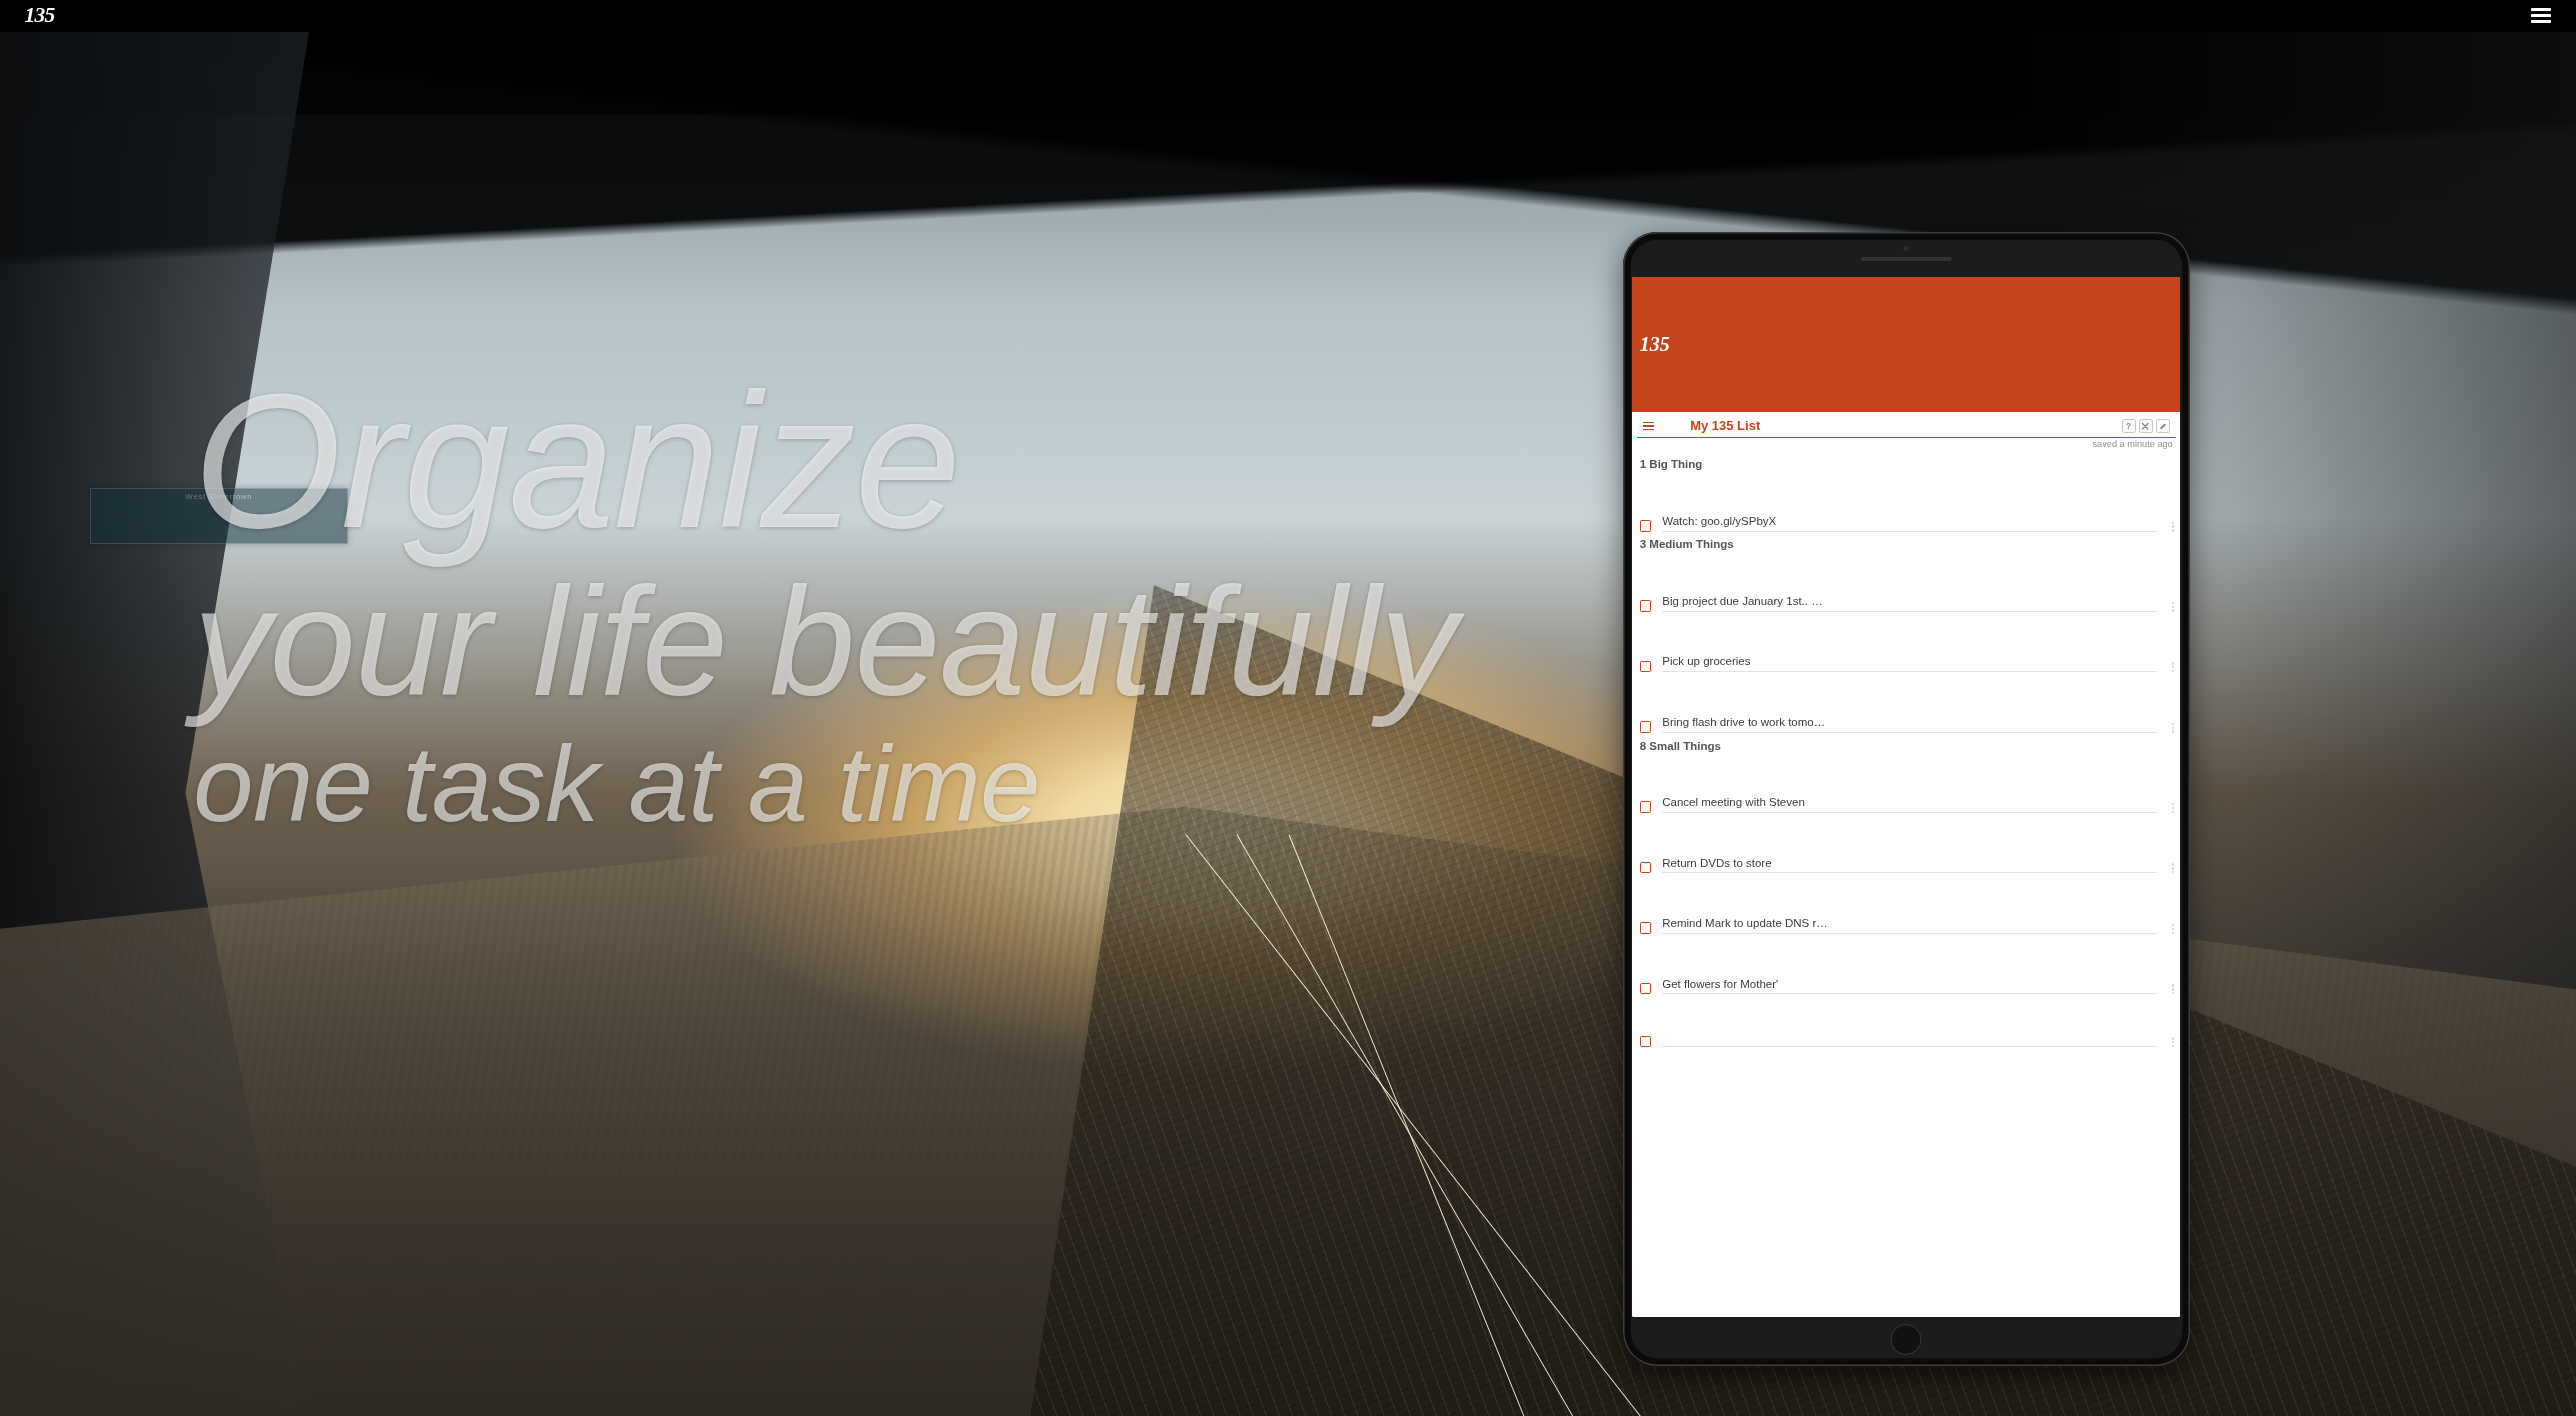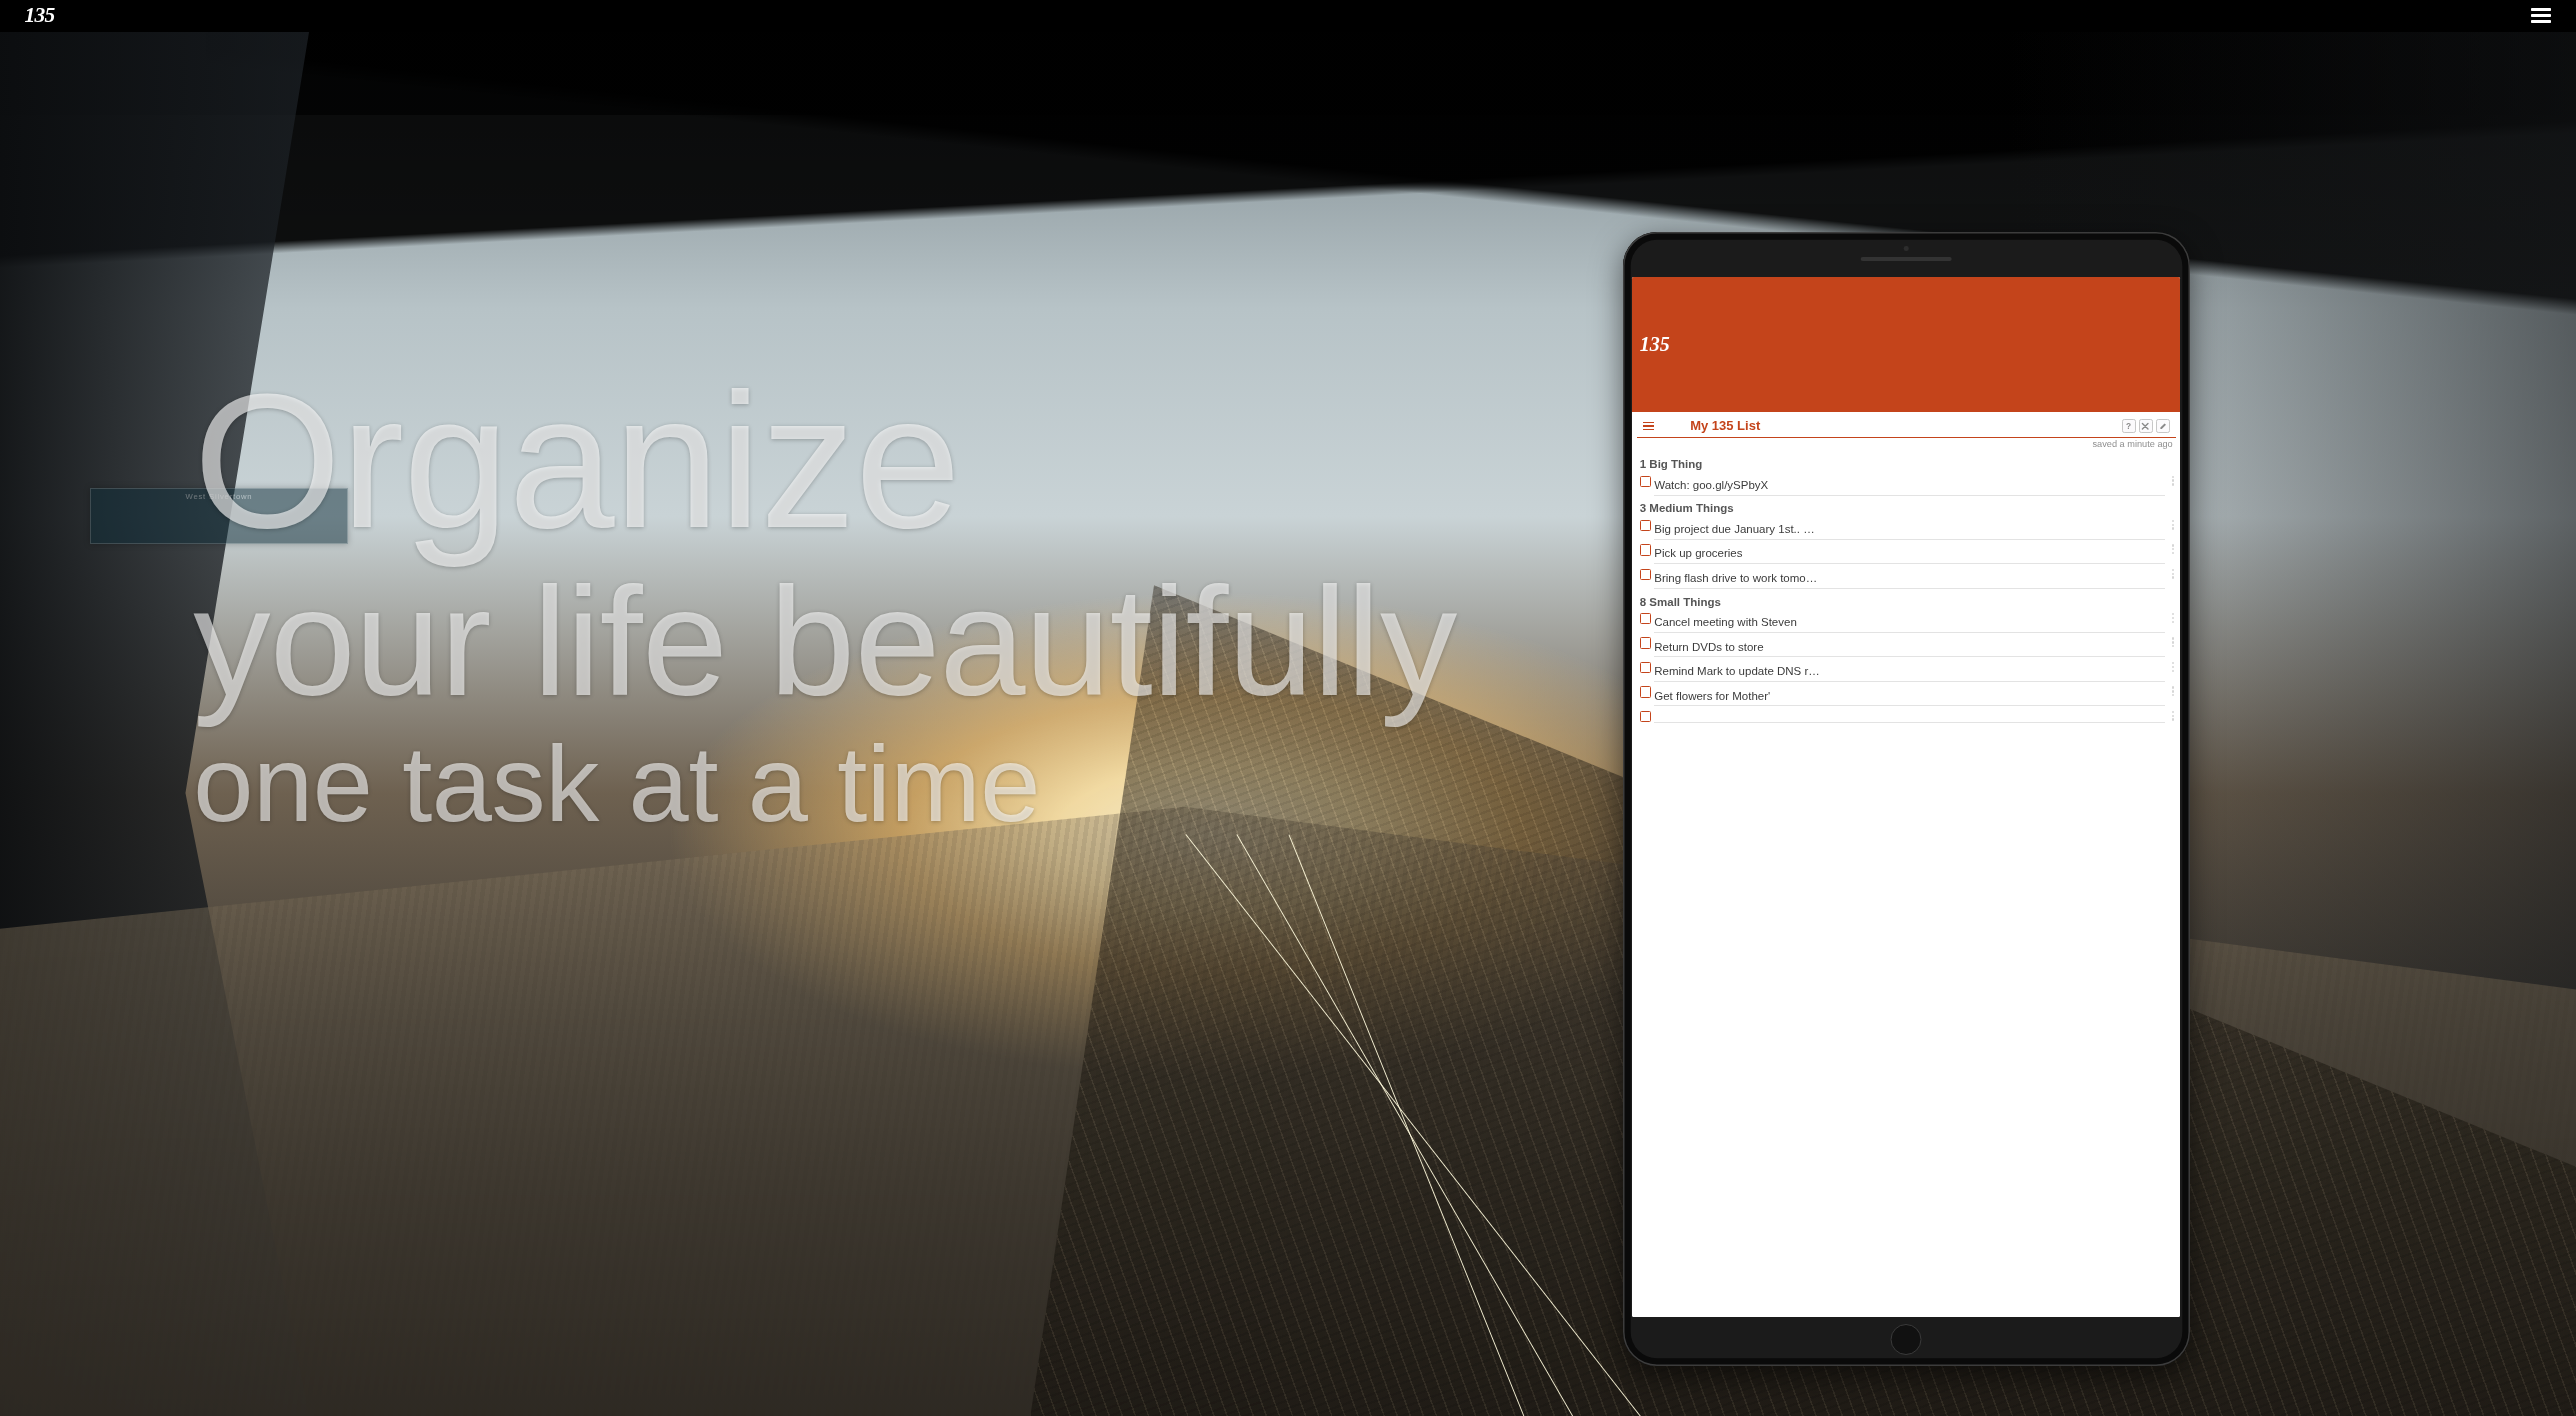--- a/index.html
+++ b/index.html
@@ -140,20 +140,21 @@
 
   
   .hero-text {
     position: absolute;
     top: 24%;
     left: 7.5%;
     color: rgba(255,255,255,0.62);
     font-weight: 300;
     pointer-events: none;
     text-shadow: 0 0.8px 4.6px rgba(0,0,0,0.25);
+    font-style: italic;
   }
   .hero-text .line {
     line-height: 1.02;
     white-space: nowrap;
   }
   .hero-text .l1 { font-size: 7.4vw; font-weight: 300; color: rgba(255,255,255,0.62); letter-spacing: -0.8px; }
   .hero-text .l2 { font-size: 6.0vw; font-weight: 300; color: rgba(255,255,255,0.60); letter-spacing: -0.8px; margin-top: 0.2vw; text-align: right; }
   .hero-text .l3 { font-size: 4.2vw; font-weight: 300; color: rgba(255,255,255,0.60); letter-spacing: -0.4px; margin-top: 0.3vw; }
 
   
@@ -251,23 +252,24 @@
 
   .section-title {
     color: #555;
     font-weight: 700;
     font-size: clamp(7.7px, 0.95vw, 11.5px);
     padding: 4.6px 7.7px 3.1px 7.7px;
   }
 
   .task {
     display: flex;
-    align-items: flex-start;
+    align-items: flex-end;
     padding: 2.3px 4.6px 2.3px 7.7px;
-    gap: 3px;
+    gap: 11px;
+    margin-top: 36px;
   }
   .task .cb {
     width: 11.5px; height: 11.5px;
     border: 1.5px solid #c4441b;
     border-radius: 1.5px;
     flex: 0 0 auto;
     cursor: pointer;
     background: #fff;
   }
   .task .label {

